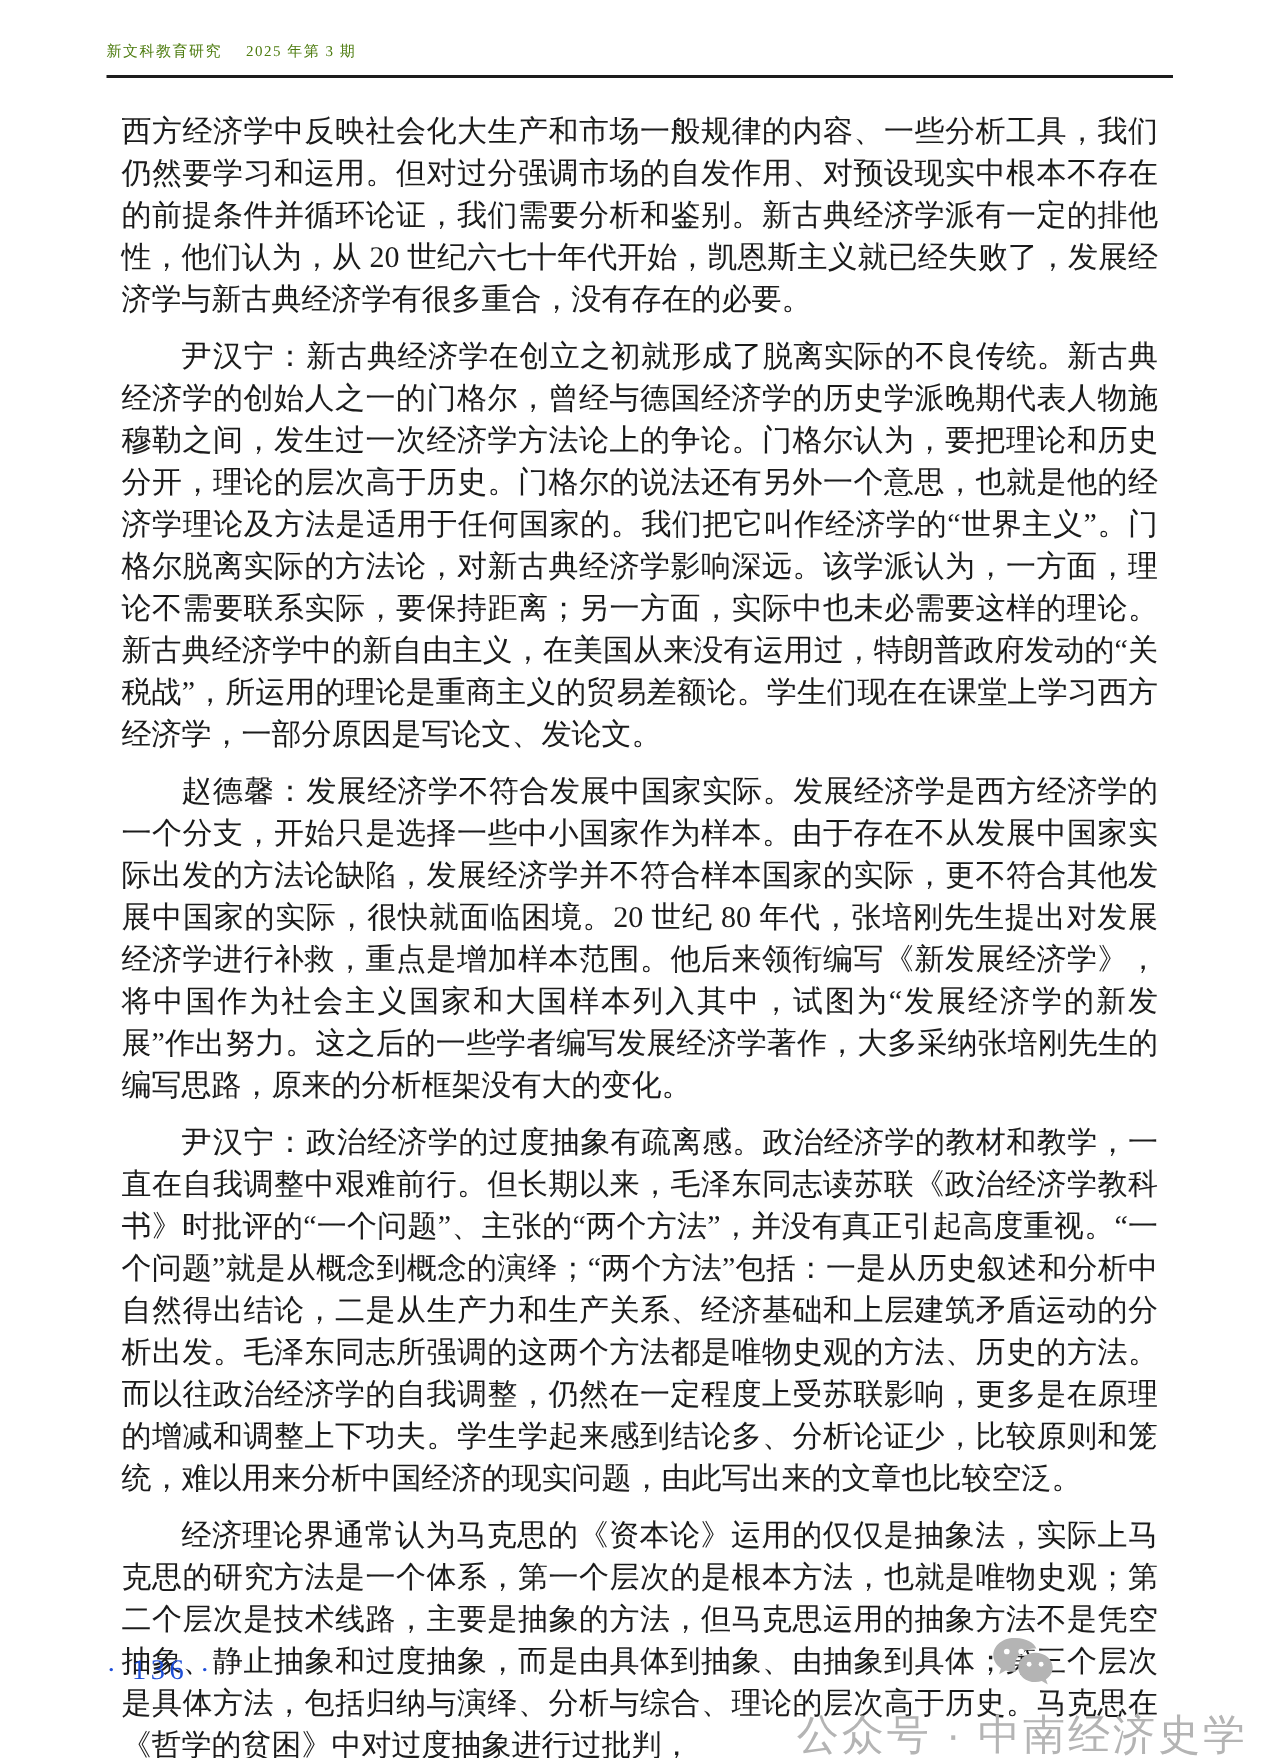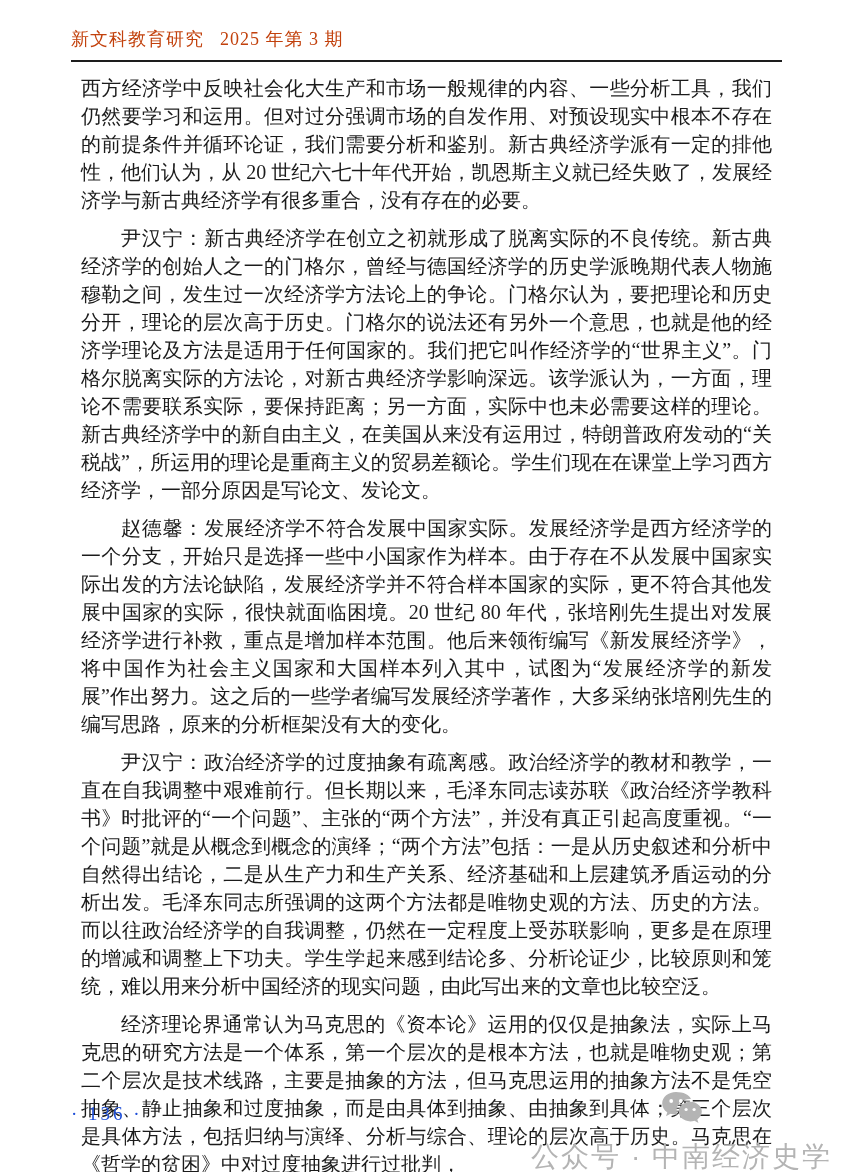--- a/index.html
+++ b/index.html
@@ -8,22 +8,22 @@
     width: 842px; height: 1172px;
     background: #ffffff;
     position: relative;
     overflow: hidden;
     font-family: "Liberation Serif", serif;
   }
   .page-header {
     position: absolute;
     left: 71px; top: 27px;
     width: 711px;
-    font-size: 18px;
-    color: #c2410c;
+    font-size: 10px;
+    color: #4d7c0f;
     letter-spacing: 1px;
     border-bottom: 2px solid #1d1d1d;
     padding-bottom: 9px;
   }
   .page-header .issue { margin-left: 16px; }
   .content {
     position: absolute;
     left: 71px; top: 64px;
     width: 711px;
     font-size: 20px;

